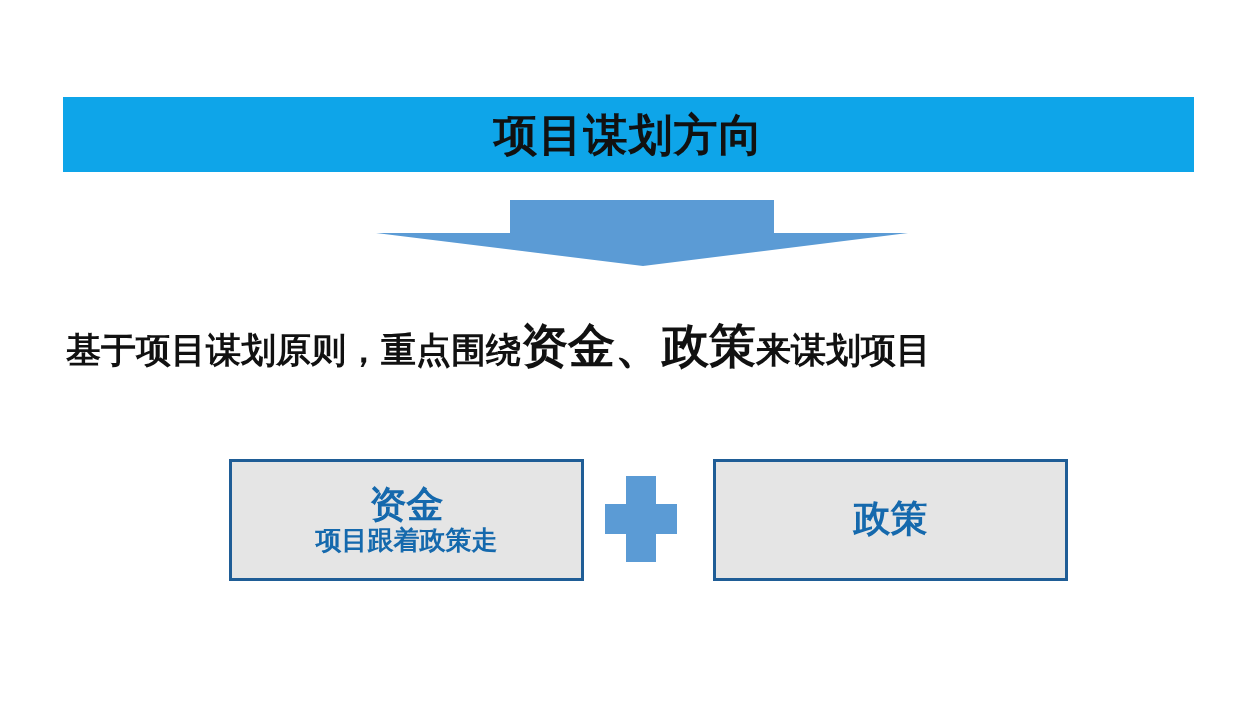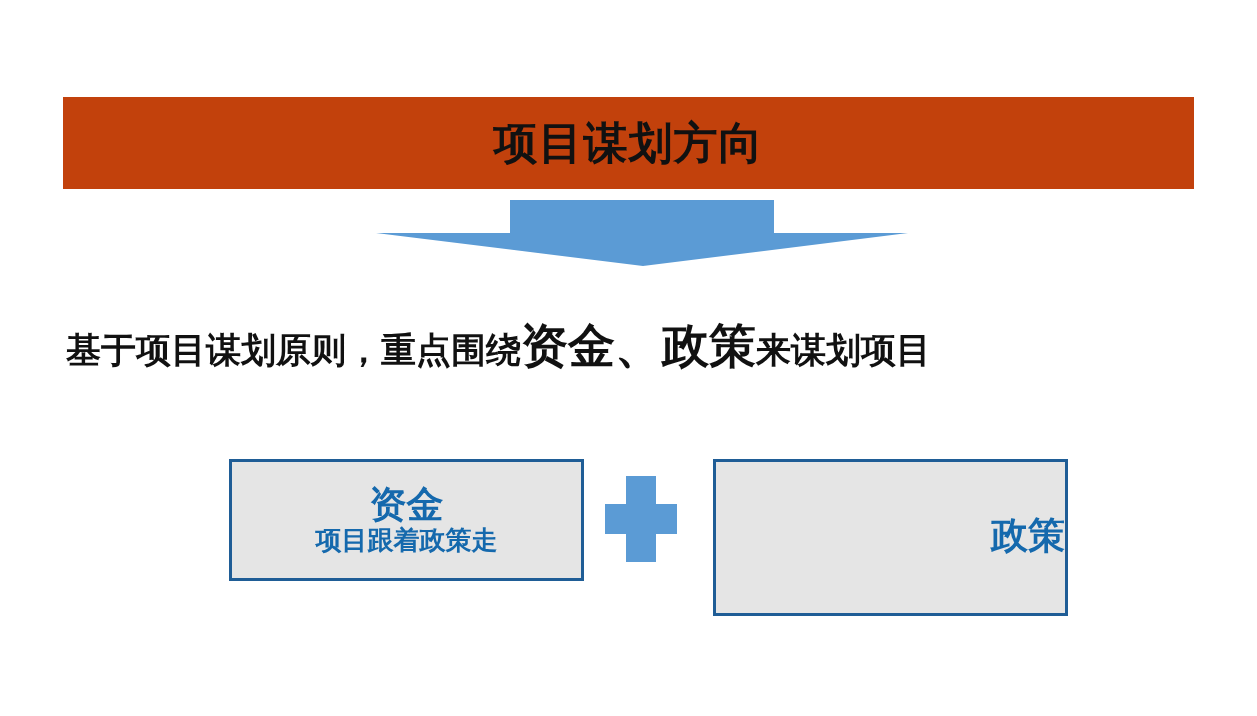--- a/index.html
+++ b/index.html
@@ -17,22 +17,22 @@
     background: #ffffff;
     overflow: hidden;
   }
 
   
   #title-banner {
     position: absolute;
     left: 63px;
     top: 97px;
     width: 1131px;
-    height: 92px;
-    background: #c2410c;
+    height: 75px;
+    background: #0ea5e9;
     display: flex;
     align-items: center;
     justify-content: center;
   }
   #title-text {
     font-size: 44px;
     font-weight: bold;
     color: #111111;
     letter-spacing: 1px;
     line-height: 1;
@@ -85,22 +85,21 @@
   #box-funding {
     left: 229px;
     top: 459px;
     width: 355px;
     height: 122px;
   }
   #box-policy {
     left: 713px;
     top: 459px;
     width: 355px;
-    height: 157px;
-    align-items: flex-end;
+    height: 122px;
   }
   .box-heading {
     font-size: 37px;
     font-weight: bold;
     color: #1569ad;
     line-height: 1.05;
     margin-bottom: 2px;
   }
   .box-sub {
     font-size: 26px;

